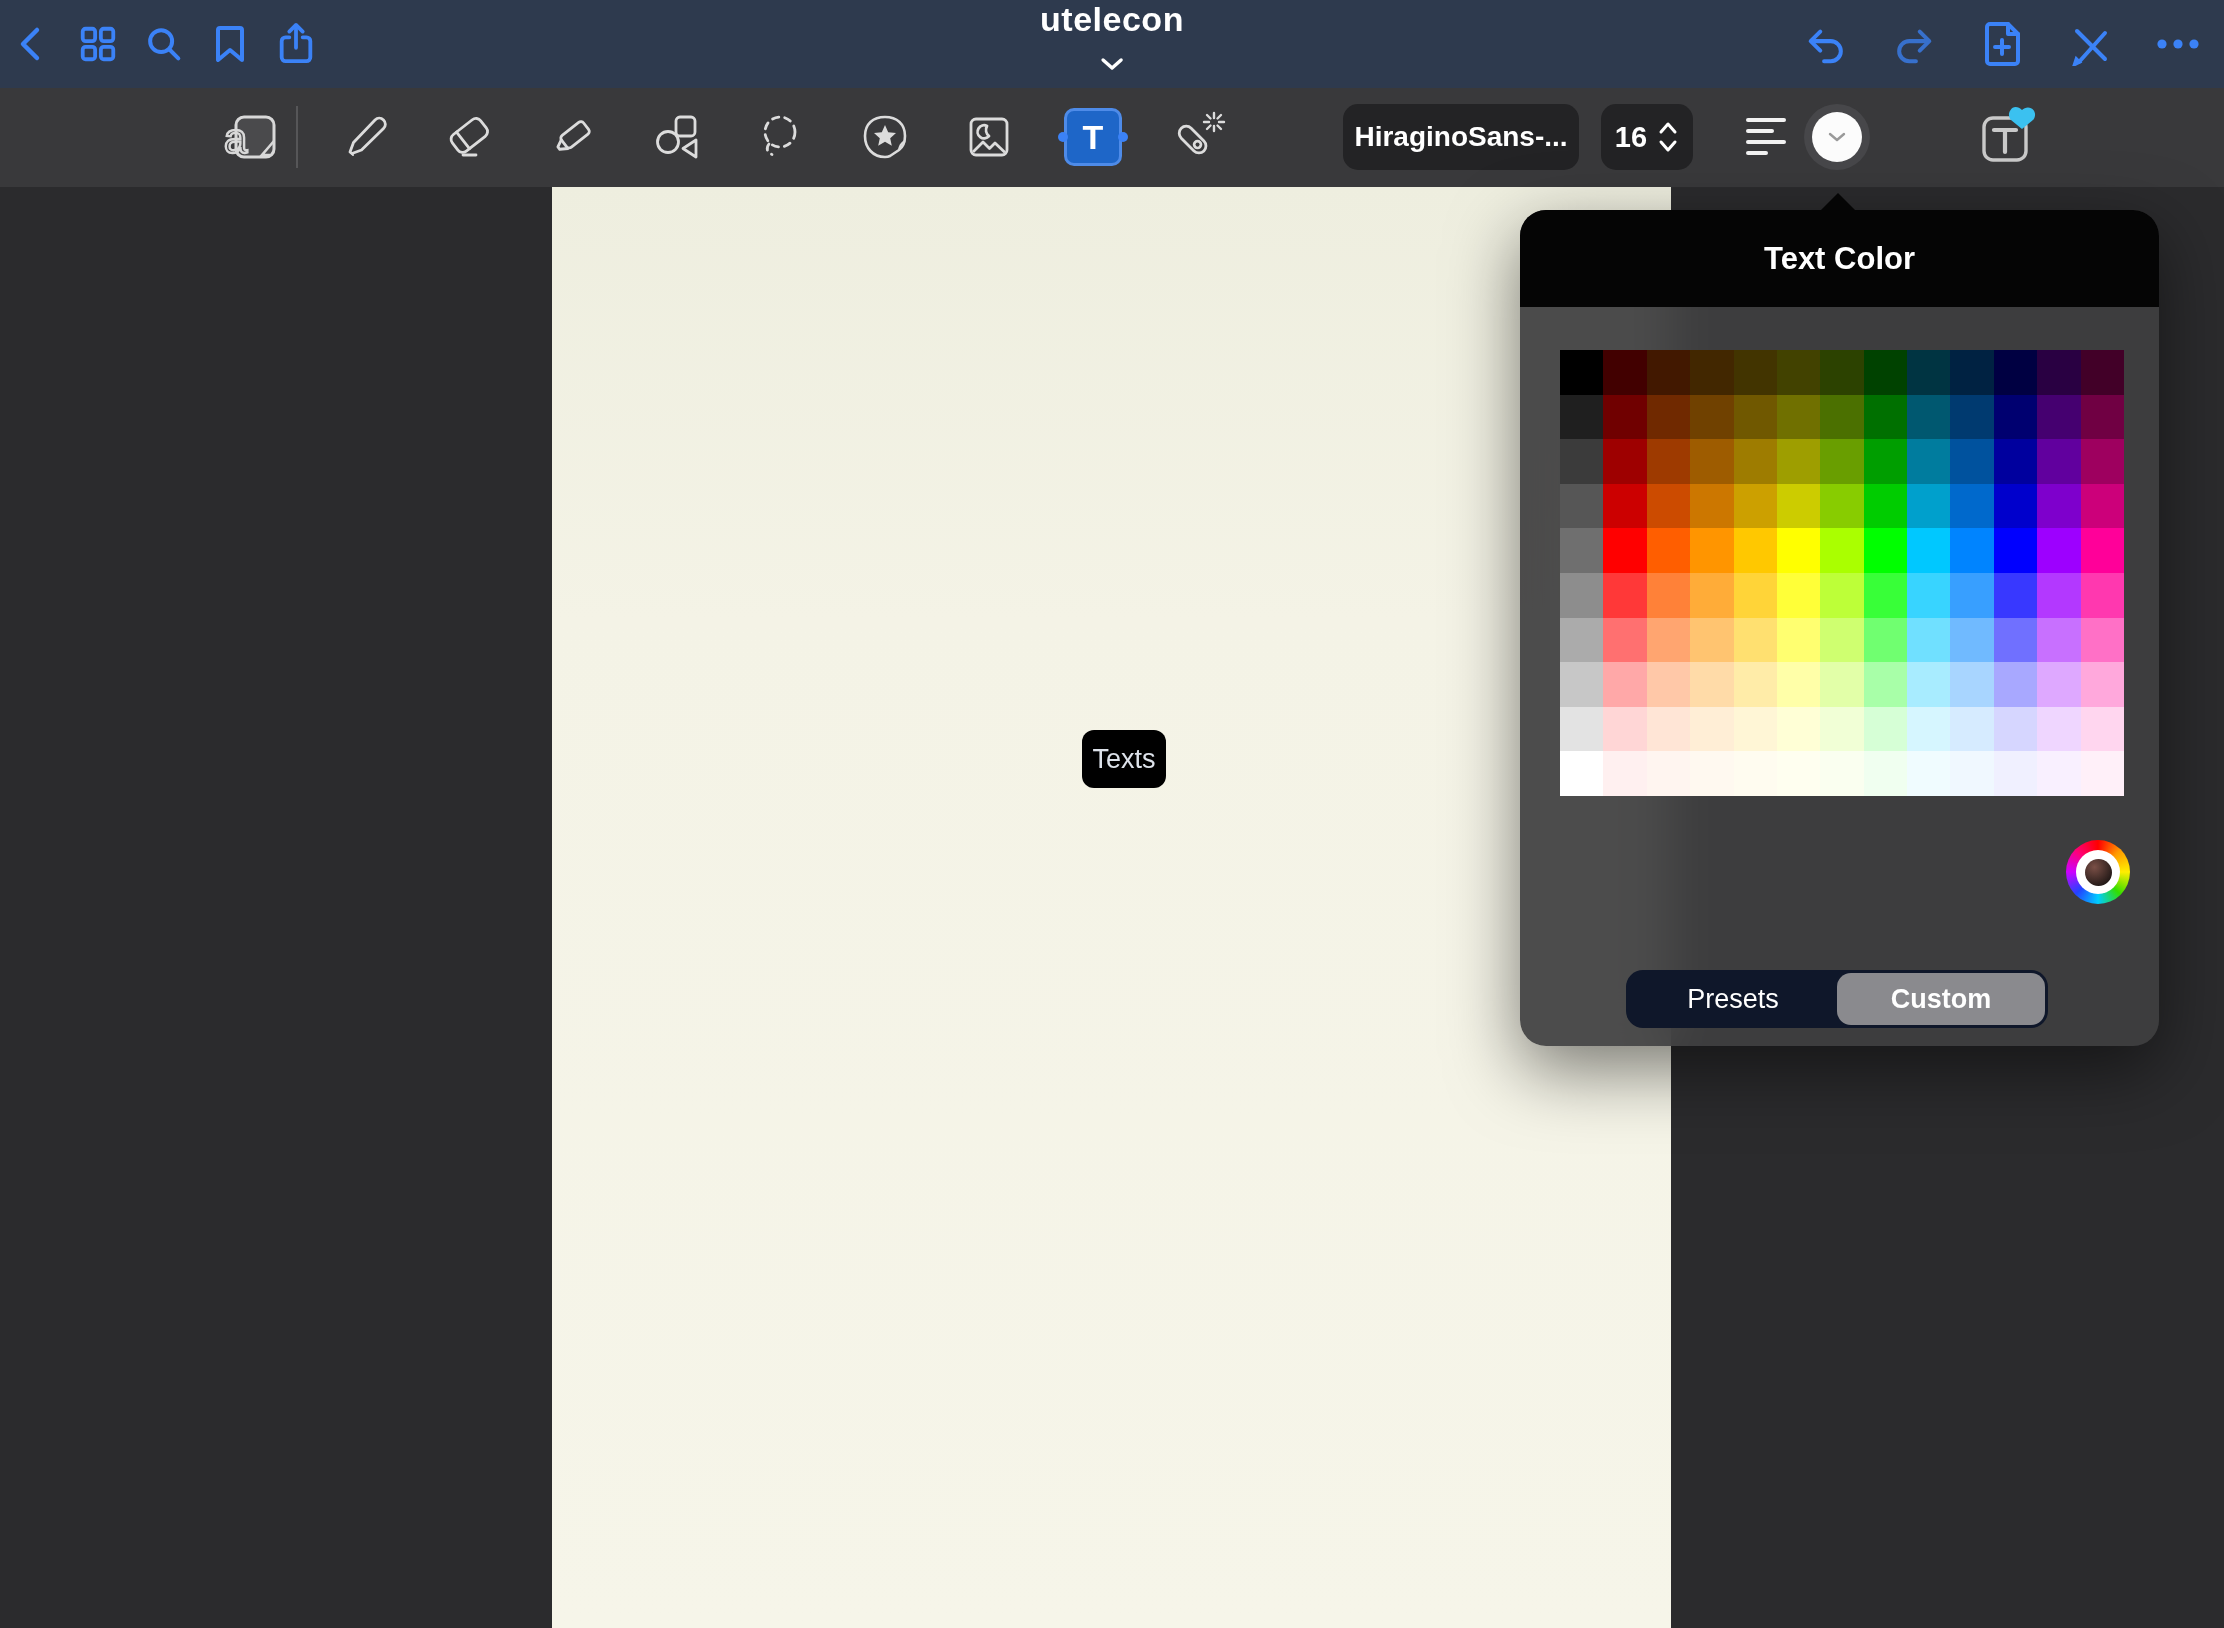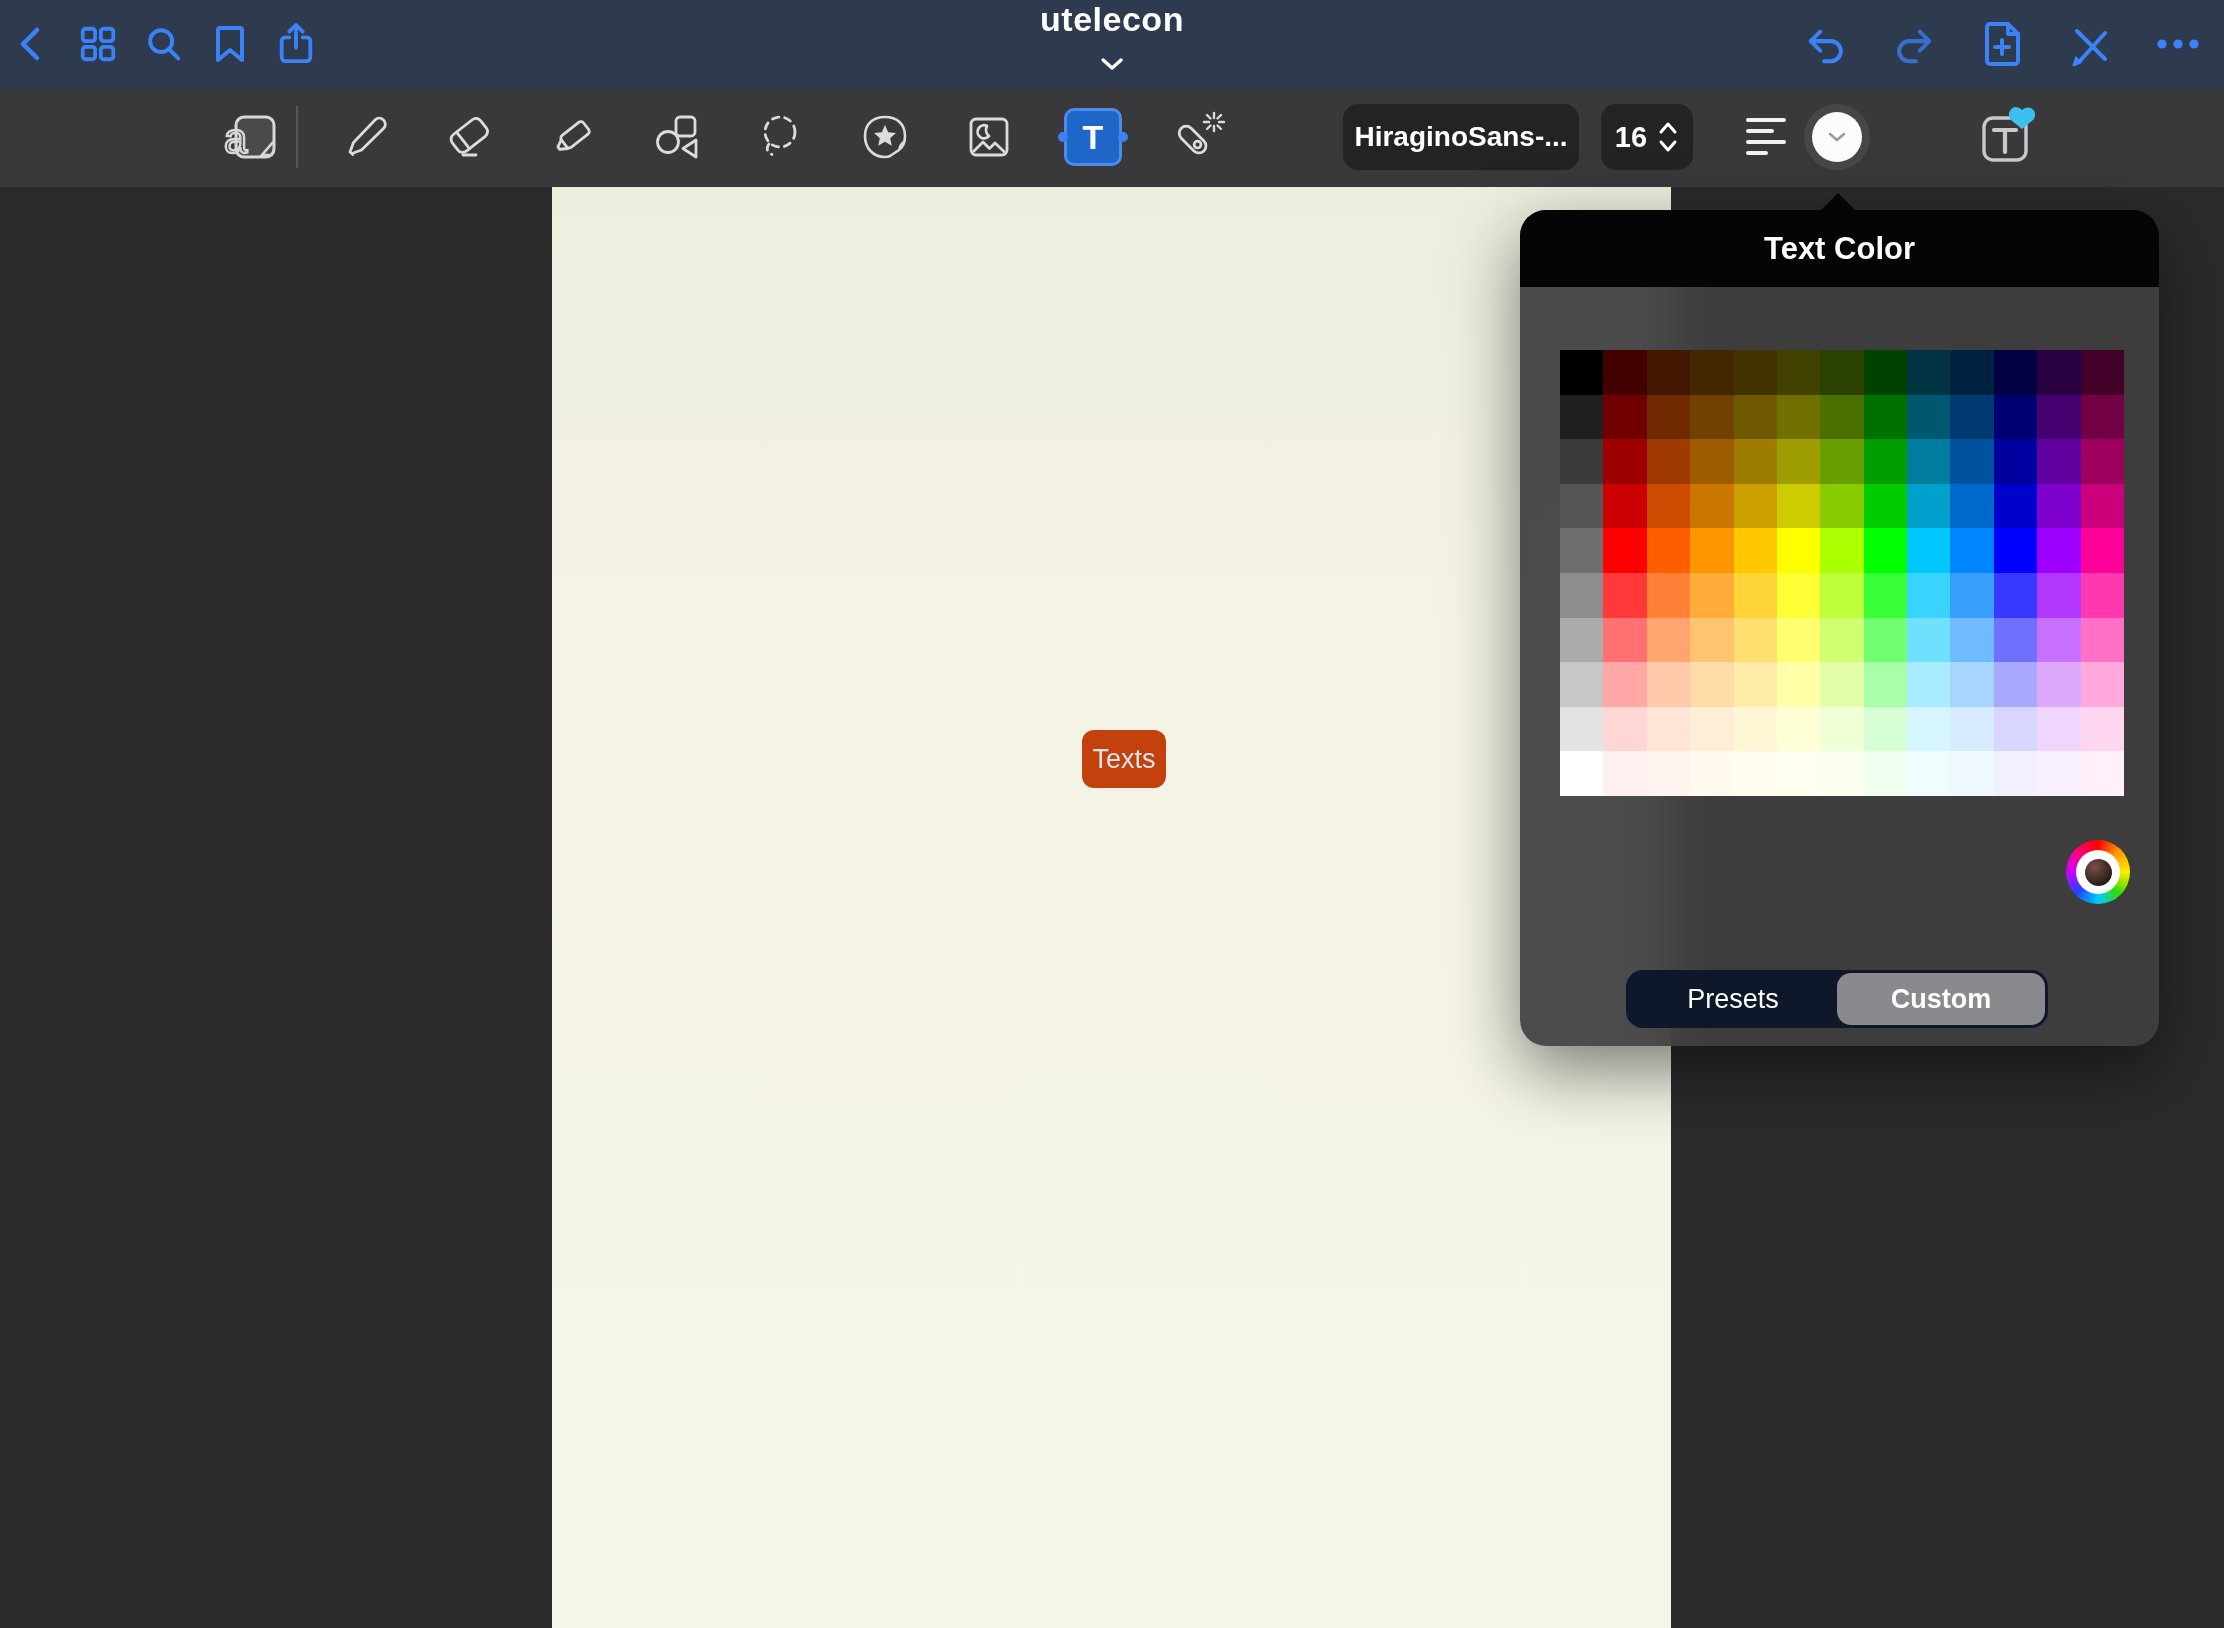--- a/index.html
+++ b/index.html
@@ -32,28 +32,28 @@
   .align-btn{position:absolute;left:1742px;top:22px;width:48px;height:54px;cursor:pointer;}
   .color-ring{position:absolute;left:1804px;top:16px;width:66px;height:66px;border-radius:50%;
     background:#47474a;display:flex;align-items:center;justify-content:center;cursor:pointer;}
   .color-swatch-circle{width:50px;height:50px;border-radius:50%;background:#f5f5f4;
     display:flex;align-items:center;justify-content:center;}
   .style-fav{position:absolute;left:1976px;top:18px;width:64px;height:62px;cursor:pointer;}
   
   .page{position:absolute;left:552px;top:187px;width:1119px;height:1441px;
     background:linear-gradient(180deg,#eeeedf 0%,#f4f3e6 30%,#f6f5e9 100%);cursor:text;}
   .texts-chip{position:absolute;left:1082px;top:730px;width:84px;height:58px;border-radius:12px;
-    background:#c2410c;color:#dde2ea;font-size:27px;display:flex;align-items:center;justify-content:center;cursor:pointer;}
+    background:#000000;color:#dde2ea;font-size:27px;display:flex;align-items:center;justify-content:center;cursor:pointer;}
   
   .popover{position:absolute;left:1520px;top:210px;width:639px;height:836px;border-radius:26px;
     background:rgba(62,62,64,0.93);backdrop-filter:blur(24px);
     box-shadow:0 24px 70px rgba(0,0,0,0.5);}
   .pop-arrow{position:absolute;left:300px;top:-17px;width:0;height:0;
     border-left:18px solid transparent;border-right:18px solid transparent;border-bottom:18px solid #050505;}
-  .pop-header{position:absolute;left:0;top:0;width:100%;height:77px;background:#050505;
+  .pop-header{position:absolute;left:0;top:0;width:100%;height:97px;background:#050505;
     border-radius:26px 26px 0 0;display:flex;align-items:center;justify-content:center;}
   .pop-title{color:#ffffff;font-size:31px;font-weight:600;}
   .color-grid{position:absolute;left:40px;top:140px;width:564px;height:446px;
     display:grid;grid-template-columns:repeat(13,1fr);grid-template-rows:repeat(10,1fr);}
   .color-grid div{cursor:pointer;}
   .hex-pill{position:absolute;left:322px;top:622px;width:206px;height:78px;background:#0a0a0a;
     border-radius:16px;display:flex;align-items:center;justify-content:center;gap:18px;cursor:text;}
   .hex-label{color:#f0f0f0;font-size:25px;}
   .hex-value{color:#ffffff;font-size:27px;letter-spacing:1px;}
   .wheel{position:absolute;left:546px;top:630px;width:64px;height:64px;border-radius:50%;cursor:pointer;

